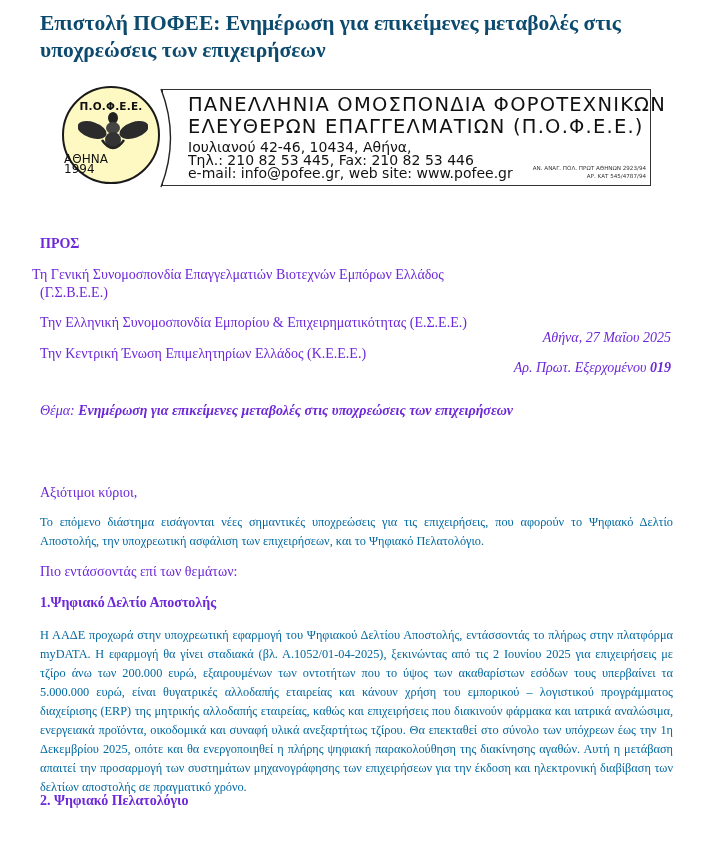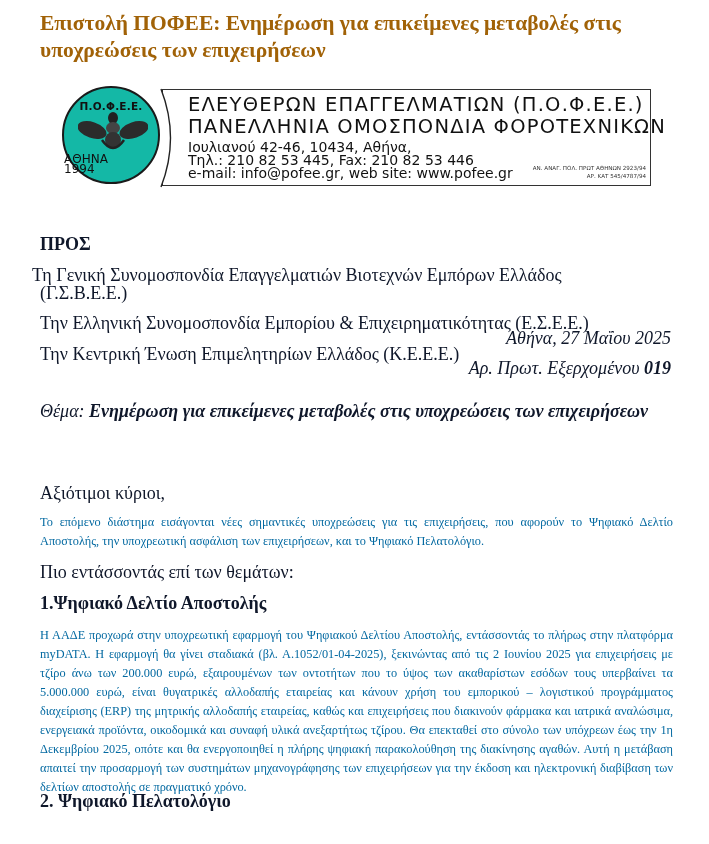--- a/index.html
+++ b/index.html
@@ -2,28 +2,28 @@
 <html><head>
   <meta charset="utf-8">
   <style>
     * { margin: 0; padding: 0; box-sizing: border-box; }
     html, body { width: 709px; height: 844px; background: #ffffff; overflow: hidden; }
     body { position: relative; font-family: "Liberation Serif", "DejaVu Serif", serif; color: #111111; }
 
     .title {
       position: absolute; left: 40px; top: 10px; width: 640px;
       font-family: "Liberation Serif", serif; font-weight: bold;
-      font-size: 21.5px; line-height: 27px; color: #a16207;
+      font-size: 21.5px; line-height: 27px; color: #0c4a6e;
     }
 
     
     .letterhead { position: absolute; left: 58px; top: 84px; width: 600px; height: 106px; }
     .logo {
       position: absolute; left: 4px; top: 2px; width: 98px; height: 98px;
-      border: 2px solid #1a1a1a; border-radius: 50%; background: #14b8a6;
+      border: 2px solid #1a1a1a; border-radius: 50%; background: #fef9c3;
     }
     .logo-top {
       position: absolute; left: 0; top: 12px; width: 100%; text-align: center;
       font-family: "DejaVu Sans", sans-serif; font-size: 10.5px; font-weight: bold; letter-spacing: 0.2px;
     }
     .logo-city {
       position: absolute; left: 0; top: 66px; width: 100%; 
       font-family: "DejaVu Sans", sans-serif; font-size: 12px; line-height: 10px;
     }
     .logo-svg { position: absolute; left: 14px; top: 22px; }
@@ -39,21 +39,21 @@
     }
     .lh-addr {
       position: absolute; left: 130px; font-family: "DejaVu Sans", sans-serif;
       font-size: 14px; line-height: 10px; color: #111; white-space: nowrap;
     }
     .lh-reg {
       position: absolute; right: 12px; font-family: "DejaVu Sans", sans-serif;
       font-size: 5.6px; line-height: 8px; color: #333; text-align: right; white-space: nowrap;
     }
 
-    .text { position: absolute; font-size: 18px; line-height: 18px; color: #0f172a; white-space: nowrap; }
+    .text { position: absolute; font-size: 14px; line-height: 18px; color: #6d28d9; white-space: nowrap; }
     .bold { font-weight: bold; }
     .italic { font-style: italic; }
     .para {
       position: absolute; left: 40px; width: 633px; font-size: 12.3px; line-height: 19px;
       text-align: justify; color: #0369a1;
     }
   </style>
 </head>
 <body>
 
@@ -75,22 +75,22 @@
       <div>1994</div>
     </div>
   </div>
 
   <div class="box"></div>
   <svg class="box-curve" width="20" height="100" viewBox="0 0 20 100">
     <path d="M3 1 Q22 50 3 99" stroke="#222" stroke-width="1.4" fill="#fff"></path>
   </svg>
 
   <div class="lh-name">
+    <div>ΠΑΝΕΛΛΗΝΙΑ ΟΜΟΣΠΟΝΔΙΑ ΦΟΡΟΤΕΧΝΙΚΩΝ</div>
     <div>ΕΛΕΥΘΕΡΩΝ ΕΠΑΓΓΕΛΜΑΤΙΩΝ (Π.Ο.Φ.Ε.Ε.)</div>
-    <div>ΠΑΝΕΛΛΗΝΙΑ ΟΜΟΣΠΟΝΔΙΑ ΦΟΡΟΤΕΧΝΙΚΩΝ</div>
   </div>
   <div class="lh-addr" style="top:58px;">Ιουλιανού 42-46, 10434, Αθήνα,</div>
   <div class="lh-addr" style="top:71px;">Τηλ.: 210 82 53 445, Fax: 210 82 53 446</div>
   <div class="lh-addr" style="top:84px;">e-mail: info@pofee.gr, web site: www.pofee.gr</div>
   <div class="lh-reg" style="top:80px;">ΑΝ. ΑΝΑΓ. ΠΟΛ. ΠΡΩΤ ΑΘΗΝΩΝ 2923/94</div>
   <div class="lh-reg" style="top:88px;">ΑΡ. ΚΑΤ 545/4787/94</div>
 </div>
 
 <div class="text bold" style="left:40px; top:235px;">ΠΡΟΣ</div>
 

